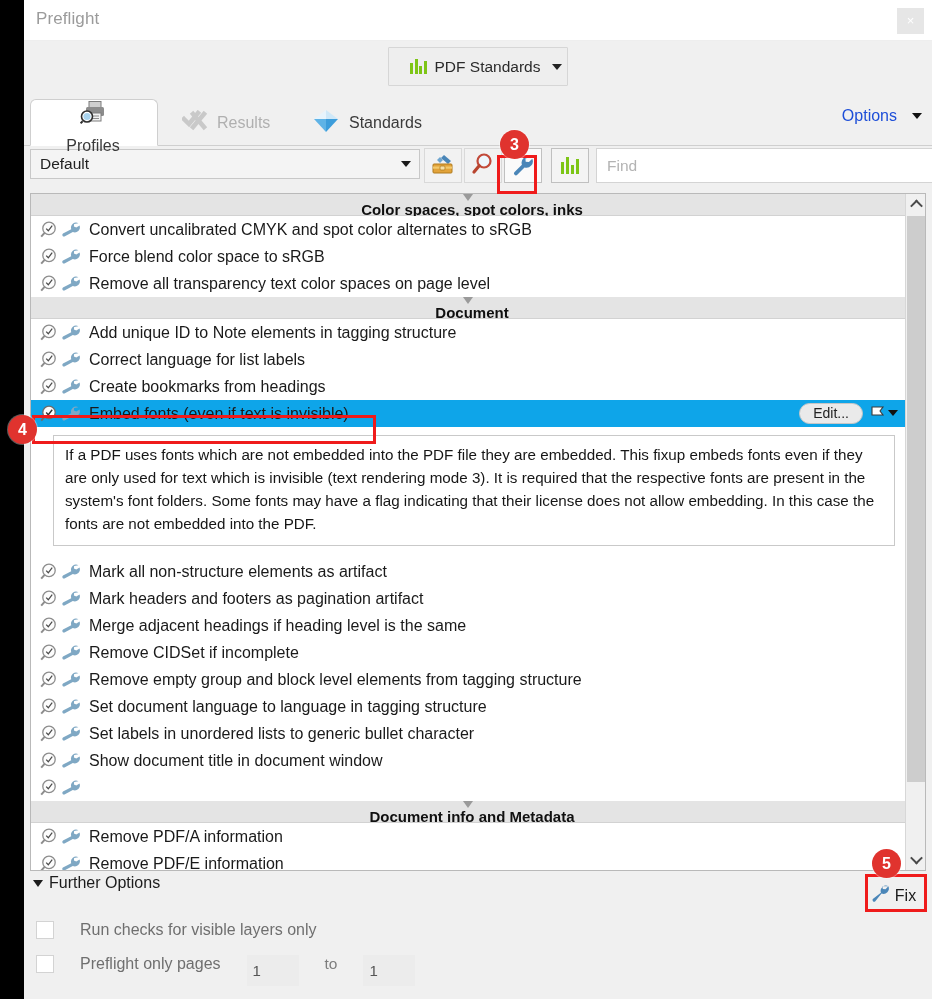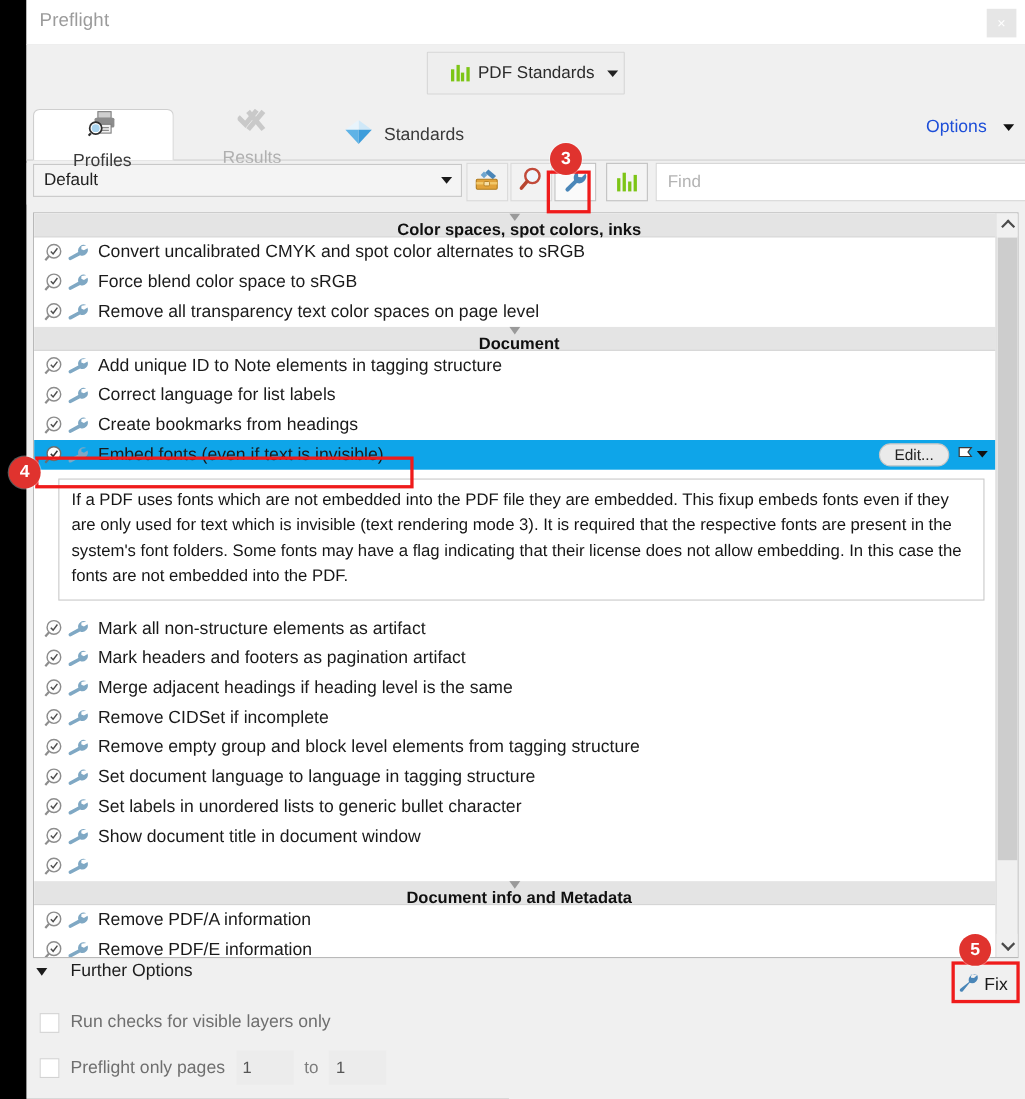--- a/index.html
+++ b/index.html
@@ -108,21 +108,21 @@
   .tab.active {
     background: #ffffff;
     border: 1px solid #cfcfcf;
     border-bottom: 1px solid #ffffff;
     border-radius: 6px 6px 0 0;
     z-index: 3;
     flex-direction: column;
   }
   .tab.disabled { color: #b0b0b0; }
   .tab-profiles { left: 6px; width: 128px; }
-  .tab-results  { left: 146px; width: 120px; flex-direction: column; }
+  .tab-results  { left: 146px; width: 120px; }
   .tab-standards{ left: 276px; width: 140px; }
 
   .options-btn {
     position: absolute;
     right: 10px; top: 14px;
     display: flex; align-items: center; gap: 11px;
     font-size: 16px; color: #1d4ed8;
   }
 
   
@@ -269,41 +269,41 @@
   .chev.up { transform: rotate(45deg) translate(1px,1px); }
   .chev.dn { transform: rotate(-135deg) translate(1px,1px); }
 
   
   .further {
     position: absolute;
     left: 6px; top: 874px;
     width: 896px; height: 118px;
   }
   .fo-head {
-    display: flex; align-items: center; gap: 21px;
+    display: flex; align-items: center; gap: 6px;
     font-size: 16px; color: #1c1c1c;
     padding-left: 3px;
   }
   .fo-tri {
     width: 0; height: 0;
     border-left: 5.5px solid transparent;
     border-right: 5.5px solid transparent;
     border-top: 7px solid #1c1c1c;
   }
   .fix-btn {
     position: absolute;
     right: 4px; top: 5px;
     width: 58px; height: 34px;
     background: #f0f0f0;
     display: flex; align-items: center; justify-content: center; gap: 3px;
     font-size: 16px; color: #1a1a1a;
   }
   .cb-row {
     position: absolute;
-    display: flex; align-items: center; gap: 10px;
+    display: flex; gap: 26px;
     font-size: 16px; color: #6f6f6f;
     left: 6px;
   }
   .cbx {
     width: 18px; height: 18px;
     background: #ffffff;
     border: 1px solid #d3d3d3;
   }
   .numfield {
     width: 52px; height: 31px;

